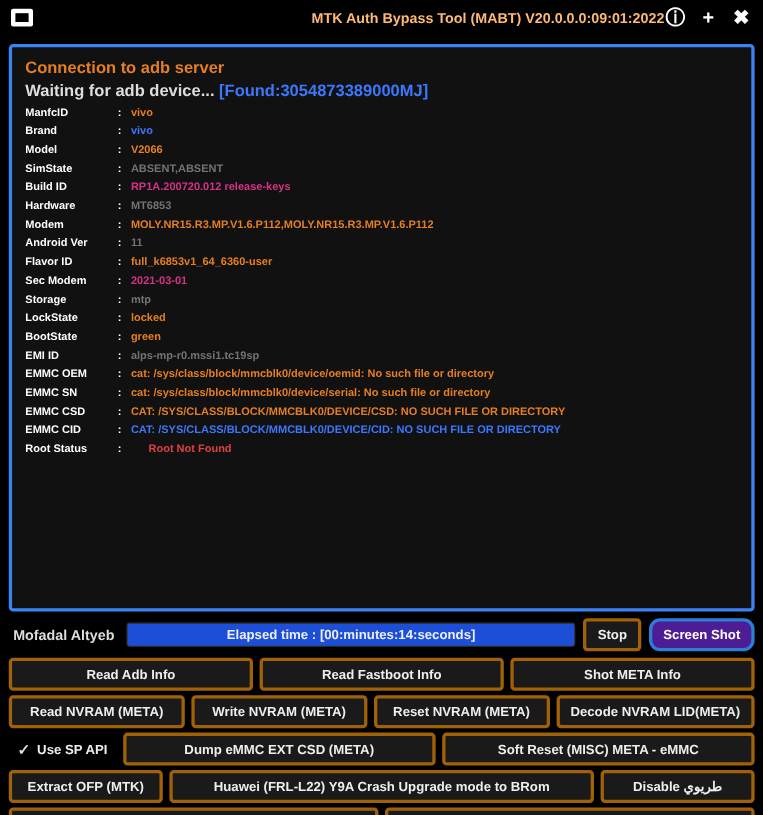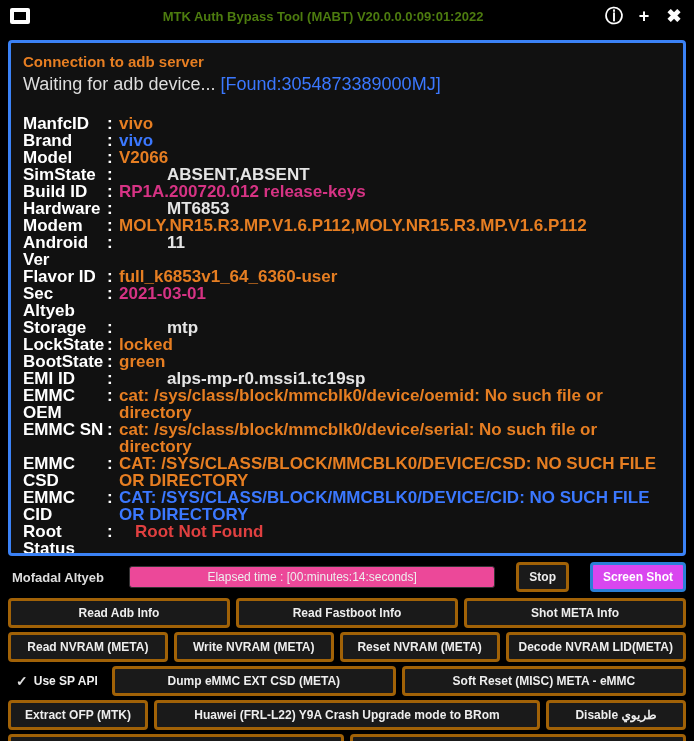--- a/index.html
+++ b/index.html
@@ -29,23 +29,23 @@
   margin-right: 12px;
 }
 .titlebar .logo::after {
   content: "";
   display: block;
   width: 12px; height: 8px;
   background: #000;
 }
 .titlebar .title {
   flex: 1;
-  text-align: center;
-  font-weight: bold;
-  color: #4d7c0f;
+  text-align: right;
+  font-weight: bold;
+  color: #fdba74;
   font-size: 13px;
 }
 .titlebar .icons { display: flex; gap: 10px; }
 .titlebar .ibtn {
   width: 20px; height: 20px;
   color: #fff;
   font-weight: bold;
   font-size: 18px;
   text-align: center;
   line-height: 20px;
@@ -62,74 +62,75 @@
   height: 516px;
   overflow: hidden;
 }
 .log-heading {
   color: #e67e22;
   font-weight: bold;
   font-size: 15px;
   margin-bottom: 4px;
 }
 .log-wait {
-  font-weight: normal;
-  font-size: 18px;
-  margin-bottom: 20px;
+  font-weight: bold;
+  font-size: 15px;
+  margin-bottom: 3px;
 }
 .log-wait .fb { color: #3b78ff; }
 .kv-row {
   display: flex;
   font-weight: bold;
-  font-size: 17px;
+  font-size: 10px;
   line-height: 17px;
 }
 .kv-key { color: #fff; width: 84px; flex-shrink: 0; }
 .kv-sep { color: #fff; width: 12px; flex-shrink: 0; }
 .kv-val { flex: 1; }
 .c-orange { color: #e67e22; }
 .c-blue { color: #3b78ff; }
-.c-white { color: #e5e5e5; margin-left: 48px; }
+.c-white { color: #737373; }
 .c-magenta { color: #d63384; }
 .c-red { color: #e04040; padding-left: 16px; }
 
 .footer-bar {
   display: flex;
   align-items: center;
-  gap: 21px;
+  gap: 7px;
   padding: 6px 0 4px;
 }
 .dev-name { font-weight: bold; color: #ddd; padding: 0 4px; }
 .elapsed {
   flex: 1;
-  background: #ec4899;
+  background: #1d4ed8;
   border: 1px solid #333;
   border-radius: 3px;
   padding: 3px 8px;
   text-align: center;
-  font-weight: normal;
+  font-weight: bold;
   color: #eee;
   font-size: 12px;
 }
 .btn {
   background: #1a1a1a;
   border: 3px solid #a16207;
   border-radius: 4px;
   color: #eee;
   font-weight: bold;
   font-size: 12px;
   padding: 5px 10px;
   cursor: pointer;
   text-align: center;
   white-space: nowrap;
 }
 .btn-blue {
-  background: #d946ef;
+  background: #4c1d95;
   border-color: #2a7fd6;
   color: #fff;
+  border-radius: 10px;
 }
 .btn-row {
   display: flex;
   gap: 6px;
   padding: 2px 0;
 }
 .btn-row .btn { flex: 1; }
 .chk-row {
   display: flex;
   gap: 6px;
@@ -208,21 +209,21 @@
           <span class="kv-key">Android Ver</span>
           <span class="kv-sep">:</span>
           <span class="kv-val c-white">11</span>
         </div>
         <div class="kv-row">
           <span class="kv-key">Flavor ID</span>
           <span class="kv-sep">:</span>
           <span class="kv-val c-orange">full_k6853v1_64_6360-user</span>
         </div>
         <div class="kv-row">
-          <span class="kv-key">Sec Altyeb</span>
+          <span class="kv-key">Sec Modem</span>
           <span class="kv-sep">:</span>
           <span class="kv-val c-magenta">2021-03-01</span>
         </div>
         <div class="kv-row">
           <span class="kv-key">Storage</span>
           <span class="kv-sep">:</span>
           <span class="kv-val c-white">mtp</span>
         </div>
         <div class="kv-row">
           <span class="kv-key">LockState</span>

